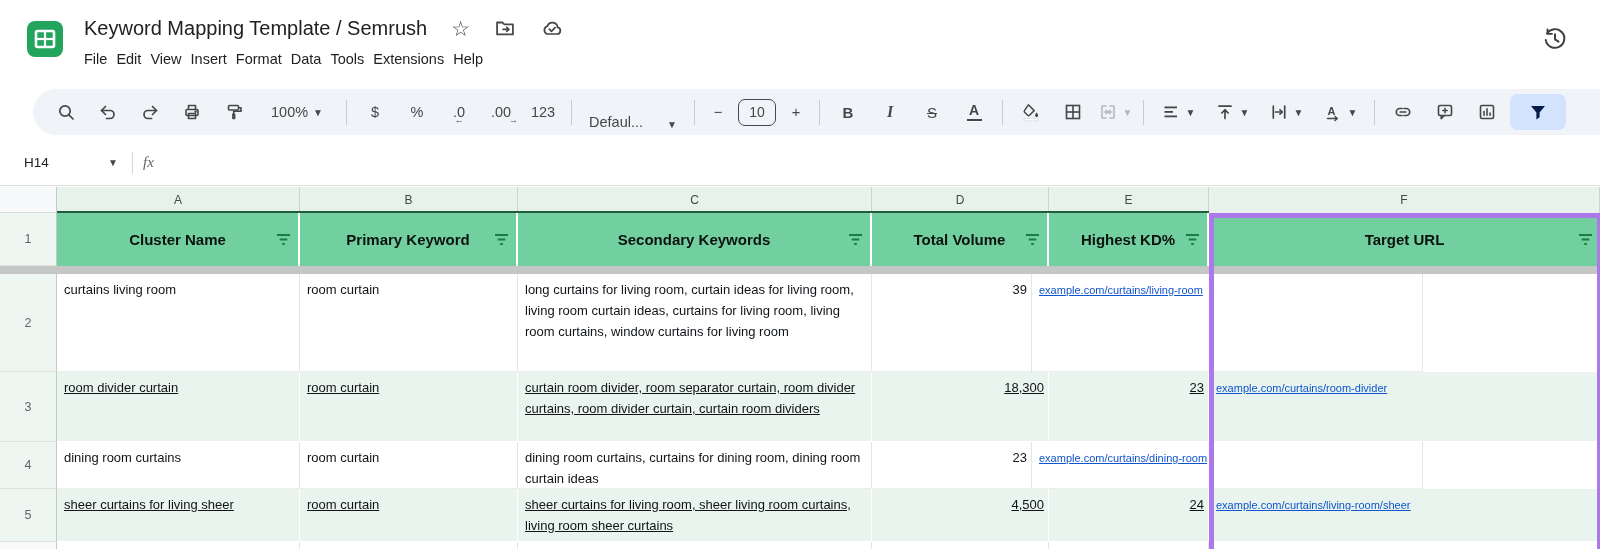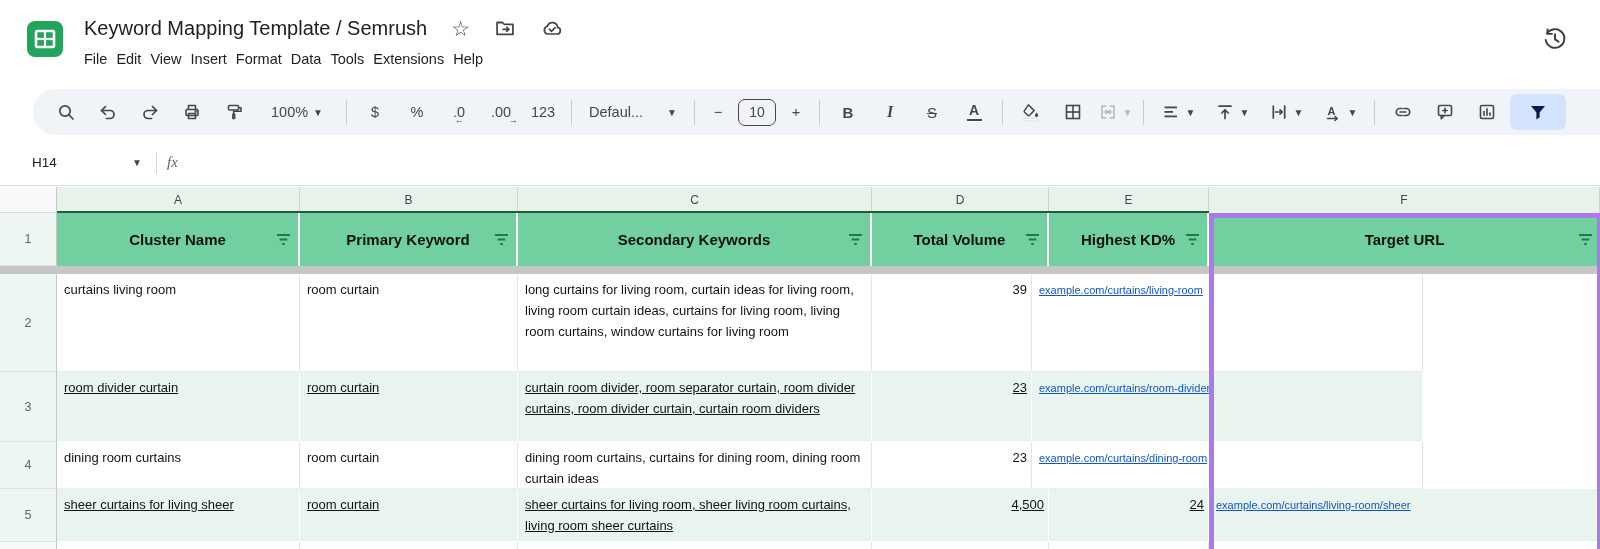--- a/index.html
+++ b/index.html
@@ -22,40 +22,40 @@
   
   .toolbar { position:absolute; top:89px; left:33px; width:1587px; height:46px;
     background:#f0f4f9; border-radius:24px; display:flex; align-items:center;
     padding-left:12px; color:#444746; }
   .tbtn { min-width:42px; height:36px; display:flex; align-items:center; justify-content:center;
     border-radius:4px; font-size:14.5px; font-weight:500; color:#444746; flex:0 0 auto; position:relative; }
   .tsep { width:1px; height:25px; background:#c7cad1; margin:0 7px; flex:0 0 auto; }
   .caret { font-size:10px; color:#444746; margin-left:5px; }
   .caret.dis { color:#b5b9bf; }
   .zoom-ctl { min-width:84px; }
-  .font-ctl { min-width:108px; justify-content:space-between; padding:0 10px; }
+  .font-ctl { min-width:108px; justify-content:space-between; padding:0 10px;align-items:flex-end; }
   .size-box { width:38px; height:27px; border:1.5px solid #474747; border-radius:7px;
     display:flex; align-items:center; justify-content:center; font-size:14px; font-weight:400; }
   .fmt-b { font-weight:700; font-size:15px; }
   .fmt-i { font-style:italic; font-family:"Liberation Serif", serif; font-size:16px; font-weight:600;}
   .fmt-s { text-decoration:line-through; font-size:15px; font-weight:500; }
   .color-a { display:flex; flex-direction:column; align-items:center; line-height:1; }
   .color-a .a-txt { font-size:14px; font-weight:600; }
   .color-a .a-bar { width:15px; height:3px; background:#444746; margin-top:2px; border-bottom:1px solid #fff;}
   .subarrow { font-size:9px; position:absolute; bottom:5px; }
   .tbtn.dis svg { stroke:#b5b9bf; }
   .tbtn.active { background:#d3e3fd; width:56px; border-radius:7px; margin-left:2px; }
   .ic { display:flex; }
   .ic svg { display:block; }
 
   
   .formula-bar { position:absolute; top:140px; left:0; width:1600px; height:46px;
     display:flex; align-items:center; border-bottom:1px solid #dadfdb; background:#fff; }
-  .name-box { width:118px; padding-left:8px; display:flex; align-items:center;
-    justify-content:space-between; font-size:13.5px; color:#202124;margin-left:24px; }
+  .name-box { width:118px; padding-left:24px; display:flex; align-items:center;
+    justify-content:space-between; font-size:13.5px; color:#202124; }
   .fsep { width:1px; height:22px; background:#d4d8d4; margin:0 10px 0 14px; }
   .fx { font-family:"Liberation Serif", serif; font-style:italic; font-size:15px; color:#5f6368; }
 
   
   .sheet { position:absolute; top:187px; left:0; width:1600px; height:362px; background:#fff; }
   .cA{width:243px}.cB{width:218px}.cC{width:354px}.cD{width:177px}.cE{width:160px}.cF{width:391px}
   .letters-row { display:flex; height:26px; }
   .corner { width:57px; background:#f8f9fa; border-right:1px solid #c2cac4; border-bottom:1px solid #d7dcd8; }
   .letter { background:#e7f2ea; border-right:1px solid #ccd6cf; color:#444746; font-size:12px;
     display:flex; align-items:center; justify-content:center; }
@@ -442,20 +442,21 @@
     <div class="dcell cC">long curtains for living room, curtain ideas for living room, living room curtain ideas, curtains for living room, living room curtains, window curtains for living room</div>
     <div class="dcell cE numcell">39</div>
     <div class="dcell cF"><a class="cell-link">example.com/curtains/living-room</a></div>
   </div>
 
   <div class="drow green r3">
     <div class="rownum">3</div>
     <div class="dcell cA">room divider curtain</div>
     <div class="dcell cB">room curtain</div>
     <div class="dcell cC">curtain room divider, room separator curtain, room divider curtains, room divider curtain, curtain room dividers</div>
+    <div class="dcell cD numcell">18,300</div>
     <div class="dcell cE numcell">23</div>
     <div class="dcell cF"><a class="cell-link">example.com/curtains/room-divider</a></div>
   </div>
 
   <div class="drow white r4">
     <div class="rownum">4</div>
     <div class="dcell cA">dining room curtains</div>
     <div class="dcell cB">room curtain</div>
     <div class="dcell cC">dining room curtains, curtains for dining room, dining room curtain ideas</div>
     <div class="dcell cE numcell">23</div>

